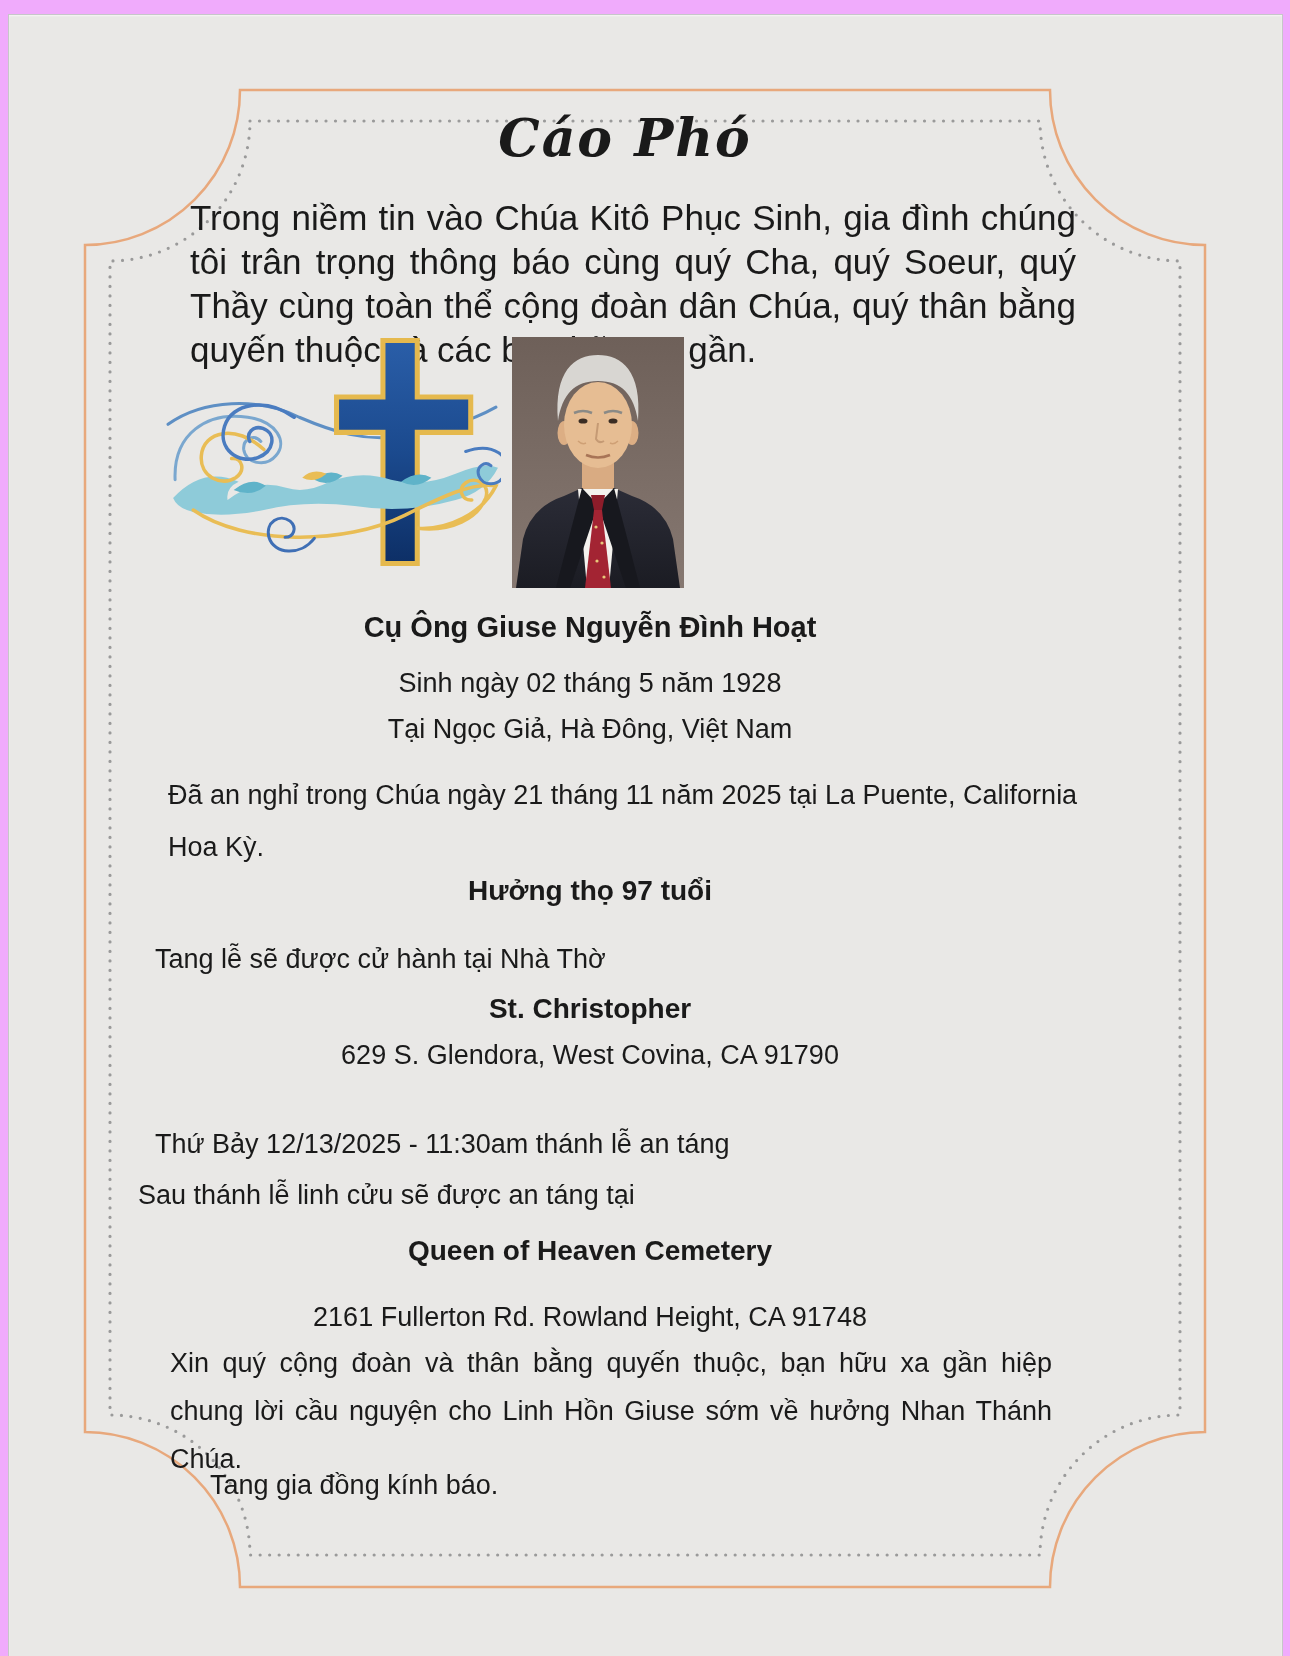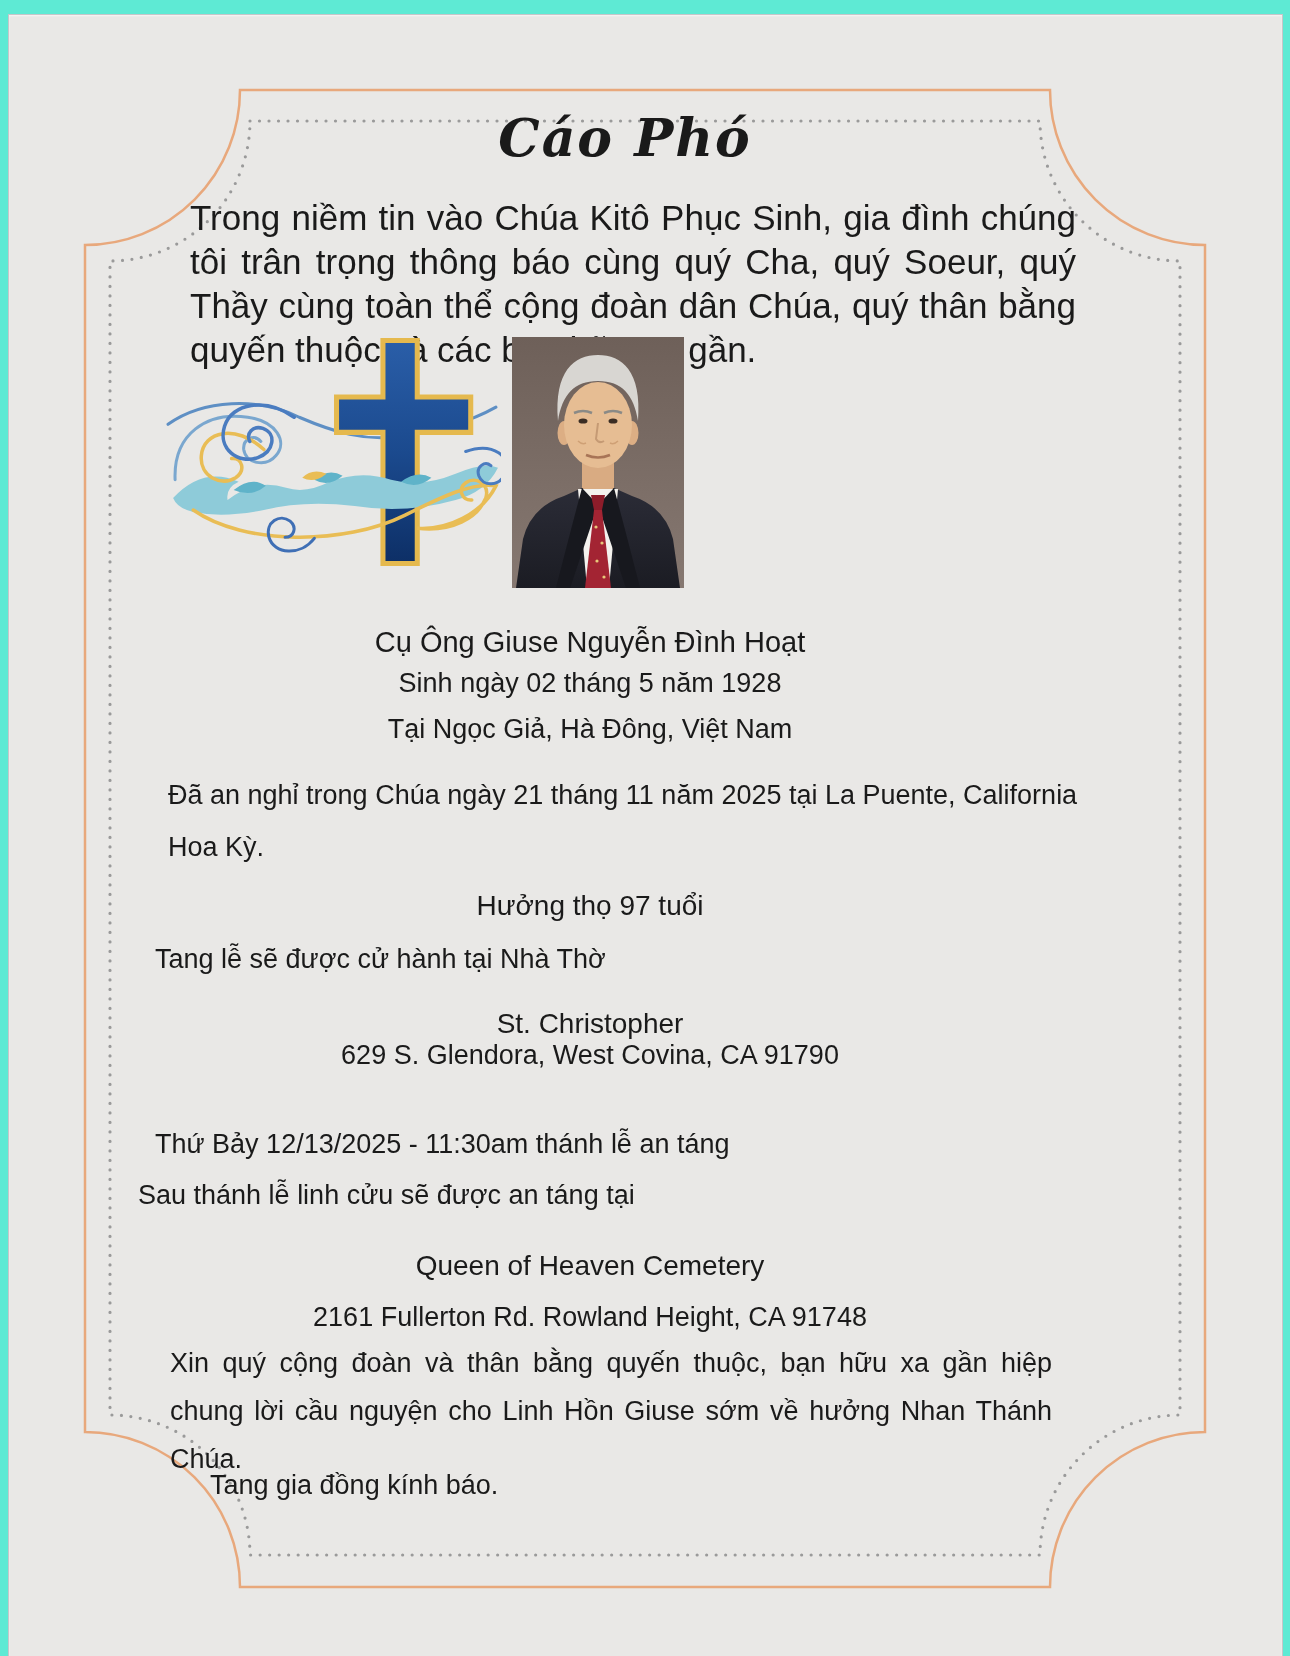--- a/index.html
+++ b/index.html
@@ -1,32 +1,32 @@
 <!DOCTYPE html>
 <html><head>
 <meta charset="utf-8">
 <style>
   html,body{margin:0;padding:0;background:#ececef;}
   #stage{
     position:relative;width:1290px;height:1656px;overflow:hidden;
-    background:#5eead4;
+    background:#f0abfc;
     font-family:"Liberation Sans", sans-serif;
     color:#1a1a1a;
   }
   
   .sheet{
     position:absolute;left:8px;top:14px;width:1273px;height:1642px;
     background:#e9e8e6;
     border-top:1px solid #c6c6c9;border-left:1px solid #c6c6c9;border-right:1px solid #c6c6c9;
     box-shadow:inset 0 1px 2px rgba(255,255,255,.6);
   }
   .frame-svg{position:absolute;left:0;top:0;width:1290px;height:1656px;}
   .abs{position:absolute;}
   .line{font-size:27px;line-height:40px;white-space:nowrap;}
-  .bold{font-weight:normal;margin-top:15px;}
+  .bold{font-weight:bold;}
   .center-col{left:155px;width:870px;text-align:center;}
   .title{
     font-family:"DejaVu Serif", serif;
     font-style:italic;font-weight:bold;font-size:52px;line-height:60px;
     letter-spacing:2px;text-align:center;
   }
   .para{font-size:35px;text-align:justify;}
   .photo-frame{position:absolute;left:512px;top:337px;width:172px;height:251px;}
   .art{position:absolute;left:163px;top:328px;width:338px;height:238px;}
   .signoff-row{display:flex;gap:14px;font-size:27px;line-height:40px;white-space:nowrap;}

